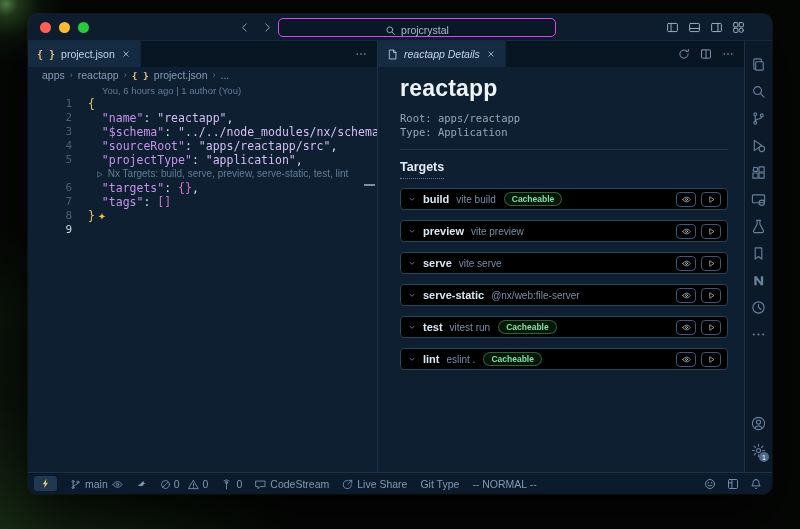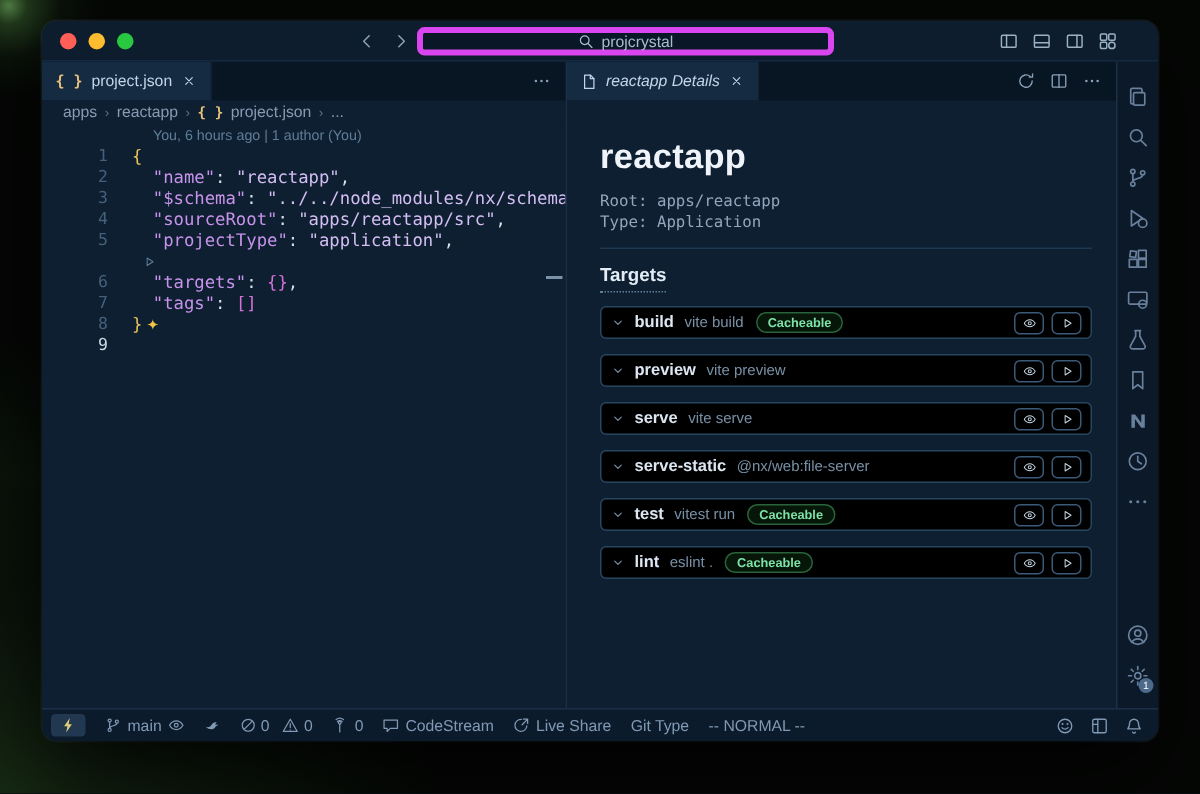--- a/index.html
+++ b/index.html
@@ -24,32 +24,32 @@
     color:#a9bdd3; font-size:11px;
   }
   
   .titlebar { height:27px; flex:0 0 27px; background:#0d1d2e; display:flex; align-items:center; position:relative; border-bottom:1px solid #132940;}
   .traffic { display:flex; gap:8px; margin-left:12px; }
   .tl-dot { width:11px; height:11px; border-radius:50%; }
   .nav { position:absolute; left:210px; display:flex; gap:10px; color:#8ea4ba; }
   .nav .icon svg { width:13px; height:13px; }
   .searchbox {
     position:absolute; left:250px; width:278px; height:19px; top:4px;
-    background:#0a1726; border:4px solid #d946ef; border-radius:5px;
-    display:flex; align-items:flex-start; justify-content:center; gap:5px;
+    background:#0a1726; border:1px solid #d946ef; border-radius:5px;
+    display:flex; align-items:flex-end; justify-content:center; gap:5px;
     color:#a8bccf; font-size:10.5px;
   }
   .searchbox .icon svg { width:11px; height:11px; }
   .layout-icons { position:absolute; right:27px; display:flex; gap:9px; color:#9db1c5; }
   .layout-icons .icon svg { width:13px; height:13px; }
   
   .main { flex:1; display:flex; min-height:0; }
   .group { display:flex; flex-direction:column; min-width:0; }
   .group.left { width:350px; flex:0 0 350px; border-right:1px solid #1c3147; }
-  .group.right { flex:1;gap:16px; }
+  .group.right { flex:1; }
   .tabstrip { height:26px; flex:0 0 26px; background:#081523; display:flex; align-items:stretch; }
   .tab { display:flex; align-items:center; gap:6px; padding:0 9px; font-size:10.5px; color:#9fb8cf; background:#081523; border-right:1px solid #122438; cursor:pointer; }
   .tab.active { background:#152b42; color:#c3d6e8; }
   .tab.preview .tab-label { font-style:italic; }
   .tab .braces { color:#e5c07b; font-weight:bold; font-size:10px; font-family:"DejaVu Sans Mono", monospace; }
   .tab .icon svg { width:11px; height:11px; }
   .tab .close svg { width:10px; height:10px; }
   .tabspacer { flex:1; }
   .tabactions { display:flex; align-items:center; gap:10px; padding:0 10px; color:#8ba1b8; }
   .tabactions .icon svg { width:12px; height:12px; }
@@ -91,21 +91,21 @@
   .row-btn { width:20px; height:15px; border:1px solid #3a5a78; border-radius:4px; display:flex; align-items:center; justify-content:center; color:#c3d4e4; background:transparent; cursor:pointer; margin-left:5px; }
   .row-btn svg { width:9px; height:9px; }
   
   .activitybar { width:28px; flex:0 0 28px; background:#0b1929; border-left:1px solid #1c3147; display:flex; flex-direction:column; align-items:center; padding:10px 0 8px 0; gap:0; }
   .act-item { position:relative; height:27px; display:flex; align-items:center; justify-content:center; width:100%; color:#68809b; cursor:pointer; }
   .act-item svg { width:15px; height:15px; }
   .act-spacer { flex:1; }
   .act-badge { position:absolute; right:3px; bottom:2px; min-width:10px; height:10px; border-radius:5px; background:#4d6a8a; color:#fff; font-size:7px; display:flex; align-items:center; justify-content:center; }
   
   .statusbar { height:22px; flex:0 0 22px; background:#0c1b2c; border-top:1px solid #1c3147; display:flex; align-items:center; padding:0 10px 0 6px; font-size:10.5px; color:#8099b4; gap:0; }
-  .sb-item { display:flex; align-items:center; gap:4px; margin-right:13px; cursor:pointer; white-space:nowrap; }
+  .sb-item { display:flex; align-items:flex-end; gap:4px; margin-right:13px; cursor:pointer; white-space:nowrap; }
   .sb-item .icon { display:flex; } .sb-item .icon svg { width:11px; height:11px; }
   .sb-item.highlight { background:#223850; border-radius:3px; padding:2px 6px; color:#dfce79; }
   .sb-pair { gap:3px; margin-right:8px; }
   .sb-spacer { flex:1; }
   .sb-right { display:flex; align-items:center; gap:11px; }
   .sb-right .icon svg { width:12px; height:12px; }
   .icon { display:inline-flex; align-items:center; justify-content:center; line-height:0; }
 </style>
 </head>
 <body>
@@ -206,21 +206,21 @@
         </div>
         <div class="editor" id="editor">
           <div class="codelens">You, 6 hours ago | 1 author (You)</div>
           <div class="code-line"><span class="gutter">1</span><span class="code-text"><span class="tok-b1">{</span></span></div>
             <div class="code-line"><span class="gutter">2</span><span class="code-text"><span class="tok-pun">  </span><span class="tok-key">"name"</span><span class="tok-pun">: </span><span class="tok-str">"reactapp"</span><span class="tok-pun">,</span></span></div>
             <div class="code-line"><span class="gutter">3</span><span class="code-text"><span class="tok-pun">  </span><span class="tok-key">"$schema"</span><span class="tok-pun">: </span><span class="tok-str">"../../node_modules/nx/schemas/project-s</span></span></div>
             <div class="code-line"><span class="gutter">4</span><span class="code-text"><span class="tok-pun">  </span><span class="tok-key">"sourceRoot"</span><span class="tok-pun">: </span><span class="tok-str">"apps/reactapp/src"</span><span class="tok-pun">,</span></span></div>
             <div class="code-line"><span class="gutter">5</span><span class="code-text"><span class="tok-pun">  </span><span class="tok-key">"projectType"</span><span class="tok-pun">: </span><span class="tok-str">"application"</span><span class="tok-pun">,</span></span></div>
             <div class="code-line"><span class="gutter"></span><span class="code-text hint-line"><span>&nbsp;</span><span class="icon"><svg viewBox="0 0 16 16" fill="none" stroke="currentColor" stroke-width="1.2" stroke-linecap="round" stroke-linejoin="round">
                     <path d="M5.5 3.5l7 4.5-7 4.5z"></path>
-                  </svg></span></span></div>
+                  </svg></span><span>Nx Targets: build, serve, preview, serve-static, test, lint</span></span></div>
             <div class="code-line"><span class="gutter">6</span><span class="code-text"><span class="tok-pun">  </span><span class="tok-key">"targets"</span><span class="tok-pun">: </span><span class="tok-b2">{}</span><span class="tok-pun">,</span></span></div>
             <div class="code-line"><span class="gutter">7</span><span class="code-text"><span class="tok-pun">  </span><span class="tok-key">"tags"</span><span class="tok-pun">: </span><span class="tok-b2">[]</span></span></div>
             <div class="code-line"><span class="gutter">8</span><span class="code-text"><span class="tok-b1">}</span><span class="tok-sparkle"> ✦</span></span></div>
             <div class="code-line"><span class="gutter active">9</span><span class="code-text"></span></div>
             <div class="scroll-dash"></div>
         </div>
       </div>
 
       <div class="group right">
         <div class="tabstrip">

